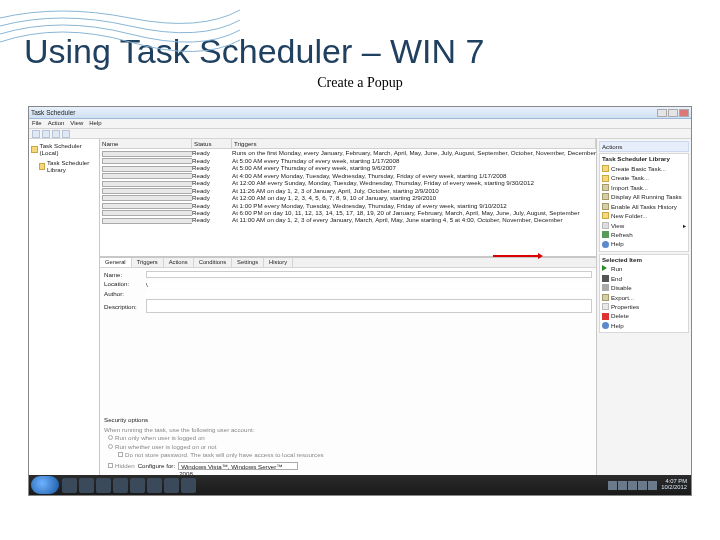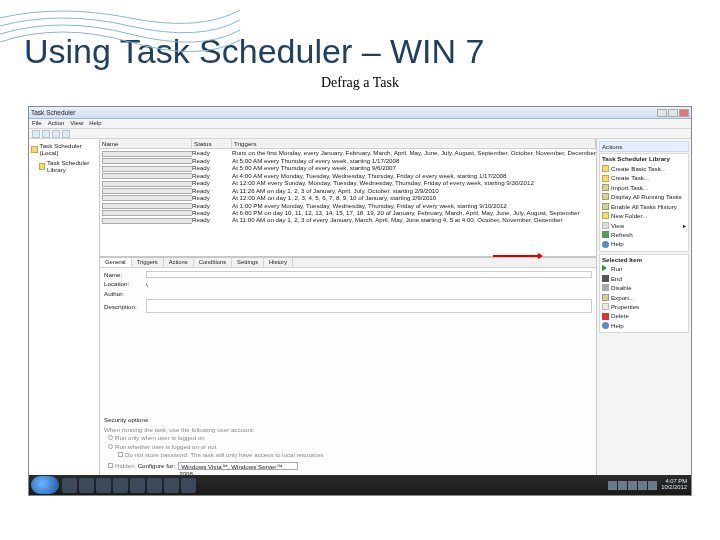--- a/index.html
+++ b/index.html
@@ -85,21 +85,21 @@
 <div class="deco">
   <svg viewBox="0 0 240 90">
     <path d="M0,18 Q60,4 130,18 T240,10" stroke="#89b6d6" stroke-width="1" fill="none"></path>
     <path d="M0,26 Q60,10 130,26 T240,20" stroke="#89b6d6" stroke-width="1" fill="none"></path>
     <path d="M0,34 Q60,16 130,34 T240,30" stroke="#89b6d6" stroke-width="1" fill="none"></path>
     <path d="M0,42 Q60,22 130,42 T240,40" stroke="#89b6d6" stroke-width="1" fill="none"></path>
   </svg>
 </div>
 
 <h1 class="slide-title">Using Task Scheduler – WIN 7</h1>
-<div class="slide-sub">Defrag a Task</div>
+<div class="slide-sub">Create a Popup</div>
 
 <div class="shot">
 
   <div class="titlebar">
     <span class="t">Task Scheduler</span>
     <div class="winbtns">
       <span></span>
       <span></span>
       <span style="background:#d77"></span>
     </div>

